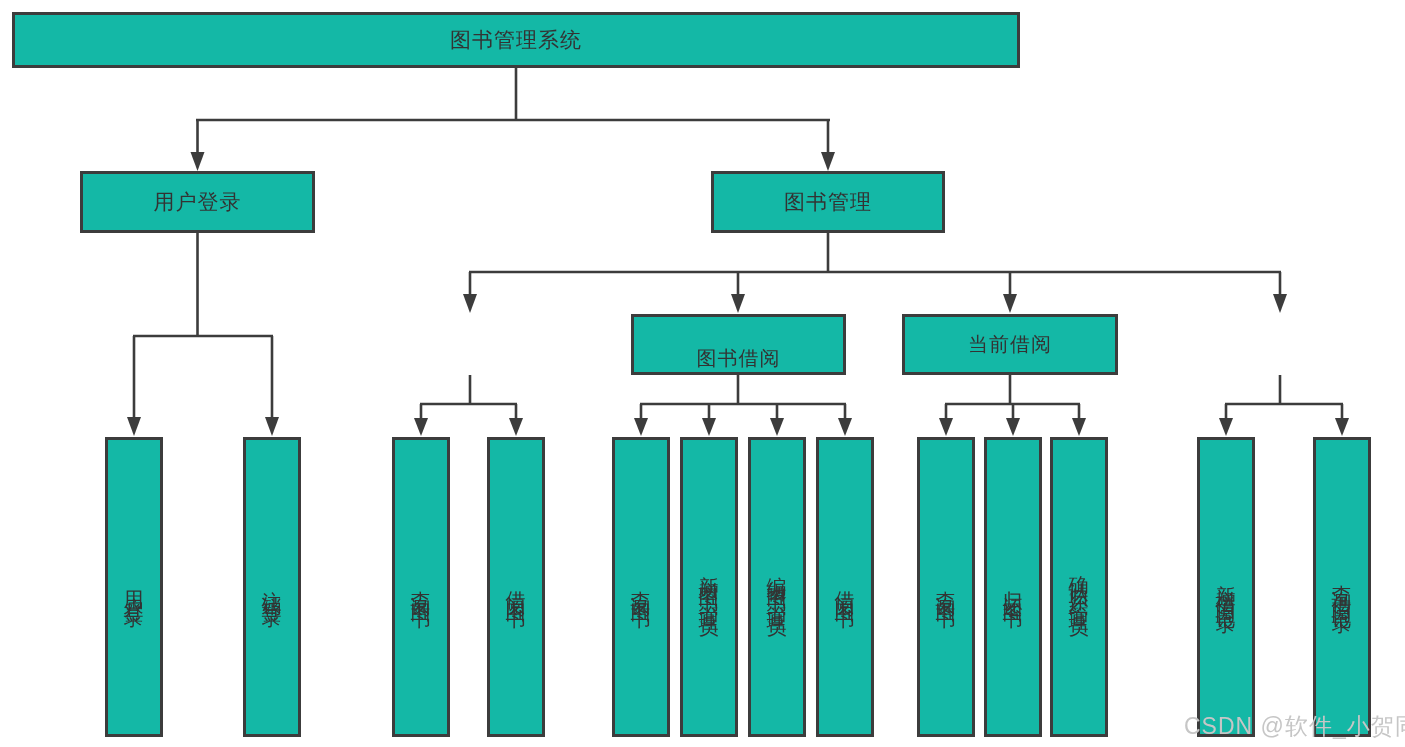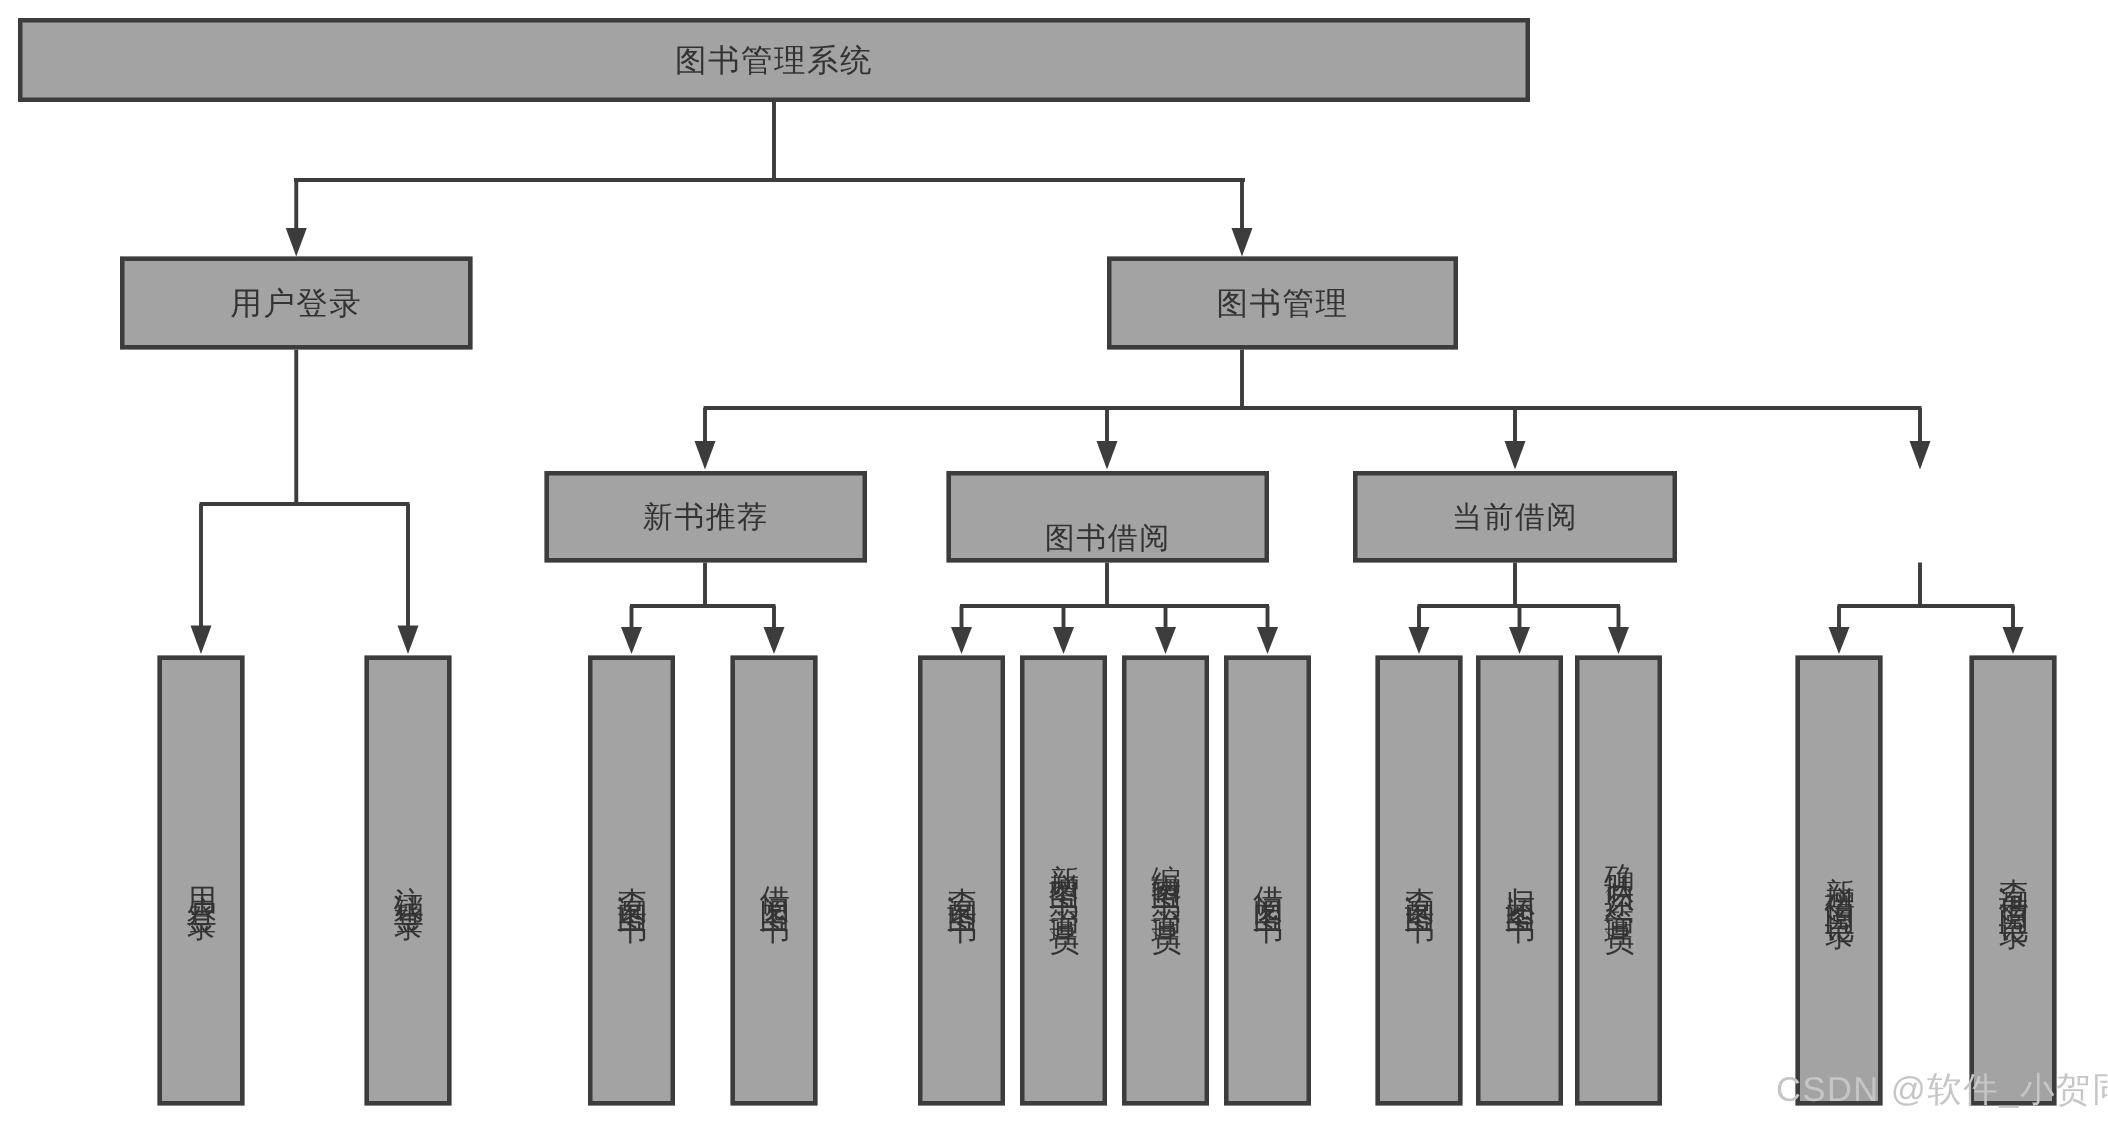--- a/index.html
+++ b/index.html
@@ -18,21 +18,21 @@
   #wires {
     position: absolute;
     left: 0; top: 0;
     width: 1405px;
     height: 747px;
   }
   .node {
     position: absolute;
     box-sizing: border-box;
     border: 3px solid #3c3c3c;
-    background: #a3a3a3;
+    background: #14b8a6;
     display: flex;
     align-items: center;
     justify-content: center;
     color: #333333;
   }
   .hnode {
     font-size: 21px;
     letter-spacing: 1px;
   }
   .vnode {
@@ -127,27 +127,24 @@
     <polygon class="head" points="1335,418 1349,418 1342,436"></polygon>
   </svg>
 
   <div class="node hnode root">
     <span>图书管理系统</span>
   </div>
 
   <div class="node hnode lvl2" style="left:80px; width:235px;">
     <span>用户登录</span>
   </div>
-  <div class="node hnode lvl2" style="left:711px;margin-left:27px;">
+  <div class="node hnode lvl2" style="left:711px;">
     <span>图书管理</span>
   </div>
 
-  <div class="node hnode lvl3" style="left:363px; width:215px;">
-    <span>新书推荐</span>
-  </div>
   <div class="node hnode lvl3" style="left:631px; width:215px;align-items:flex-end;">
     <span>图书借阅</span>
   </div>
   <div class="node hnode lvl3" style="left:902px; width:216px;">
     <span>当前借阅</span>
   </div>
 
   <div class="node vnode" style="left:105px;">
     <span>用户登录</span>
   </div>

